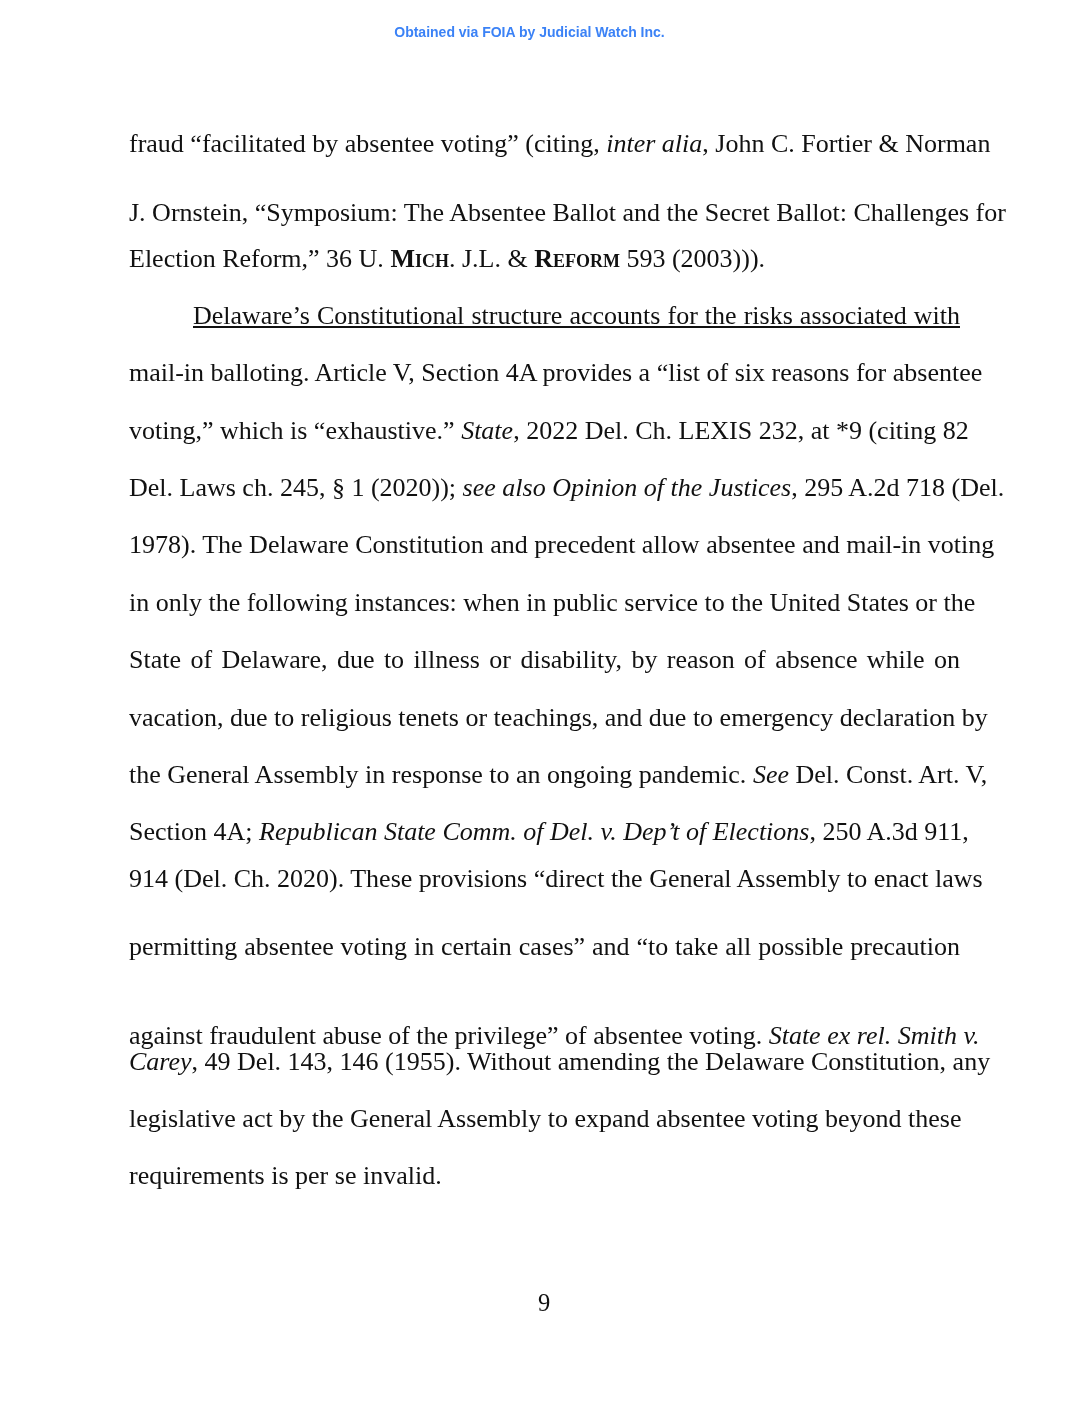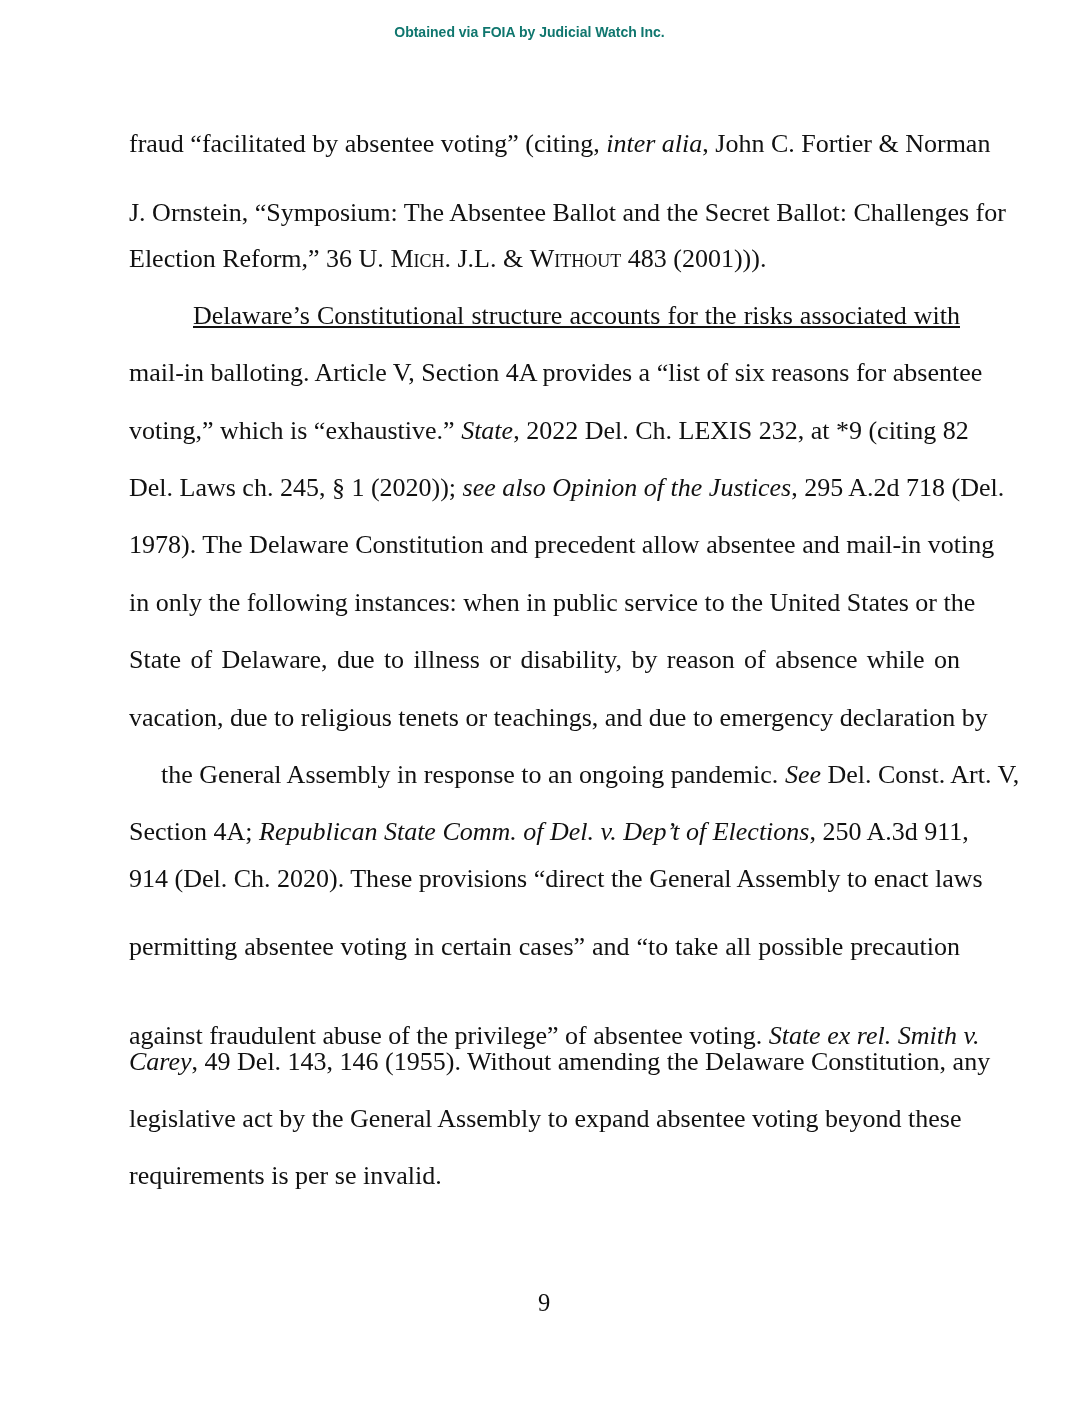--- a/index.html
+++ b/index.html
@@ -1,53 +1,53 @@
 <!DOCTYPE html>
 <html><head>
   <meta charset="utf-8">
   <style>
     html, body { margin: 0; padding: 0; background: #ffffff; }
     body { width: 1088px; height: 1408px; position: relative; overflow: hidden; }
     .watermark {
       position: absolute; top: 24px; left: 0; width: 1059px; text-align: center;
       font-family: "Liberation Sans", sans-serif; font-weight: bold; font-size: 14px;
-      color: #0f766e;
+      color: #3b82f6;
     }
     .line {
       position: absolute; left: 129px; width: 831px;
       font-family: "Liberation Serif", serif; font-size: 26px; color: #111111;
       white-space: nowrap; line-height: 30px;
     }
     .line.justify { text-align: justify; text-align-last: justify; }
     .line.indent { left: 193px; width: 767px; text-decoration: underline; }
-    .sc { font-variant: small-caps; }
+    .sc { font-variant: small-caps; font-weight: bold; }
     i { font-style: italic; }
     .pagenum {
       position: absolute; top: 1289px; left: 0; width: 1088px; text-align: center;
       font-family: "Liberation Serif", serif; font-size: 24.5px; color: #111111;
     }
   </style>
 </head>
 <body>
 
 <div class="watermark">Obtained via FOIA by Judicial Watch Inc.</div>
 
 <div id="doc-body">
     <div class="line justify" style="top: 129px;"><span>fraud “facilitated by absentee voting” (citing, </span><i>inter alia</i><span>, John C. Fortier &amp; Norman</span></div>
     <div class="line justify" style="top: 186.35px; margin-top: 12px;"><span>J. Ornstein, “Symposium: The Absentee Ballot and the Secret Ballot: Challenges for</span></div>
-    <div class="line" style="top: 243.7px;"><span>Election Reform,” 36 U. </span><span class="sc">Mich</span><span>. J.L. &amp; </span><span class="sc">Without</span><span> 483 (2001))).</span></div>
+    <div class="line" style="top: 243.7px;"><span>Election Reform,” 36 U. </span><span class="sc">Mich</span><span>. J.L. &amp; </span><span class="sc">Reform</span><span> 593 (2003))).</span></div>
     <div class="line justify indent" style="top: 301.05px;"><span>Delaware’s Constitutional structure accounts for the risks associated with</span></div>
     <div class="line justify" style="top: 358.4px;"><span>mail-in balloting. Article V, Section 4A provides a “list of six reasons for absentee</span></div>
     <div class="line justify" style="top: 415.75px;"><span>voting,” which is “exhaustive.” </span><i>State</i><span>, 2022 Del. Ch. LEXIS 232, at *9 (citing 82</span></div>
     <div class="line justify" style="top: 473.1px;"><span>Del. Laws ch. 245, § 1 (2020)); </span><i>see also Opinion of the Justices</i><span>, 295 A.2d 718 (Del.</span></div>
     <div class="line justify" style="top: 530.45px;"><span>1978). The Delaware Constitution and precedent allow absentee and mail-in voting</span></div>
     <div class="line justify" style="top: 587.8px;"><span>in only the following instances: when in public service to the United States or the</span></div>
     <div class="line justify" style="top: 645.15px;"><span>State of Delaware, due to illness or disability, by reason of absence while on</span></div>
     <div class="line justify" style="top: 702.5px;"><span>vacation, due to religious tenets or teachings, and due to emergency declaration by</span></div>
-    <div class="line justify" style="top: 759.85px; margin-left: 32px;"><span>the General Assembly in response to an ongoing pandemic. </span><i>See</i><span> Del. Const. Art. V,</span></div>
+    <div class="line justify" style="top: 759.85px;"><span>the General Assembly in response to an ongoing pandemic. </span><i>See</i><span> Del. Const. Art. V,</span></div>
     <div class="line justify" style="top: 817.2px;"><span>Section 4A; </span><i>Republican State Comm. of Del. v. Dep’t of Elections</i><span>, 250 A.3d 911,</span></div>
     <div class="line justify" style="top: 864px;"><span>914 (Del. Ch. 2020). These provisions “direct the General Assembly to enact laws</span></div>
     <div class="line justify" style="top: 931.9px;"><span>permitting absentee voting in certain cases” and “to take all possible precaution</span></div>
     <div class="line justify" style="top: 989.25px; margin-top: 32px;"><span>against fraudulent abuse of the privilege” of absentee voting. </span><i>State ex rel. Smith v.</i></div>
     <div class="line justify" style="top: 1046.6px;"><i>Carey</i><span>, 49 Del. 143, 146 (1955). Without amending the Delaware Constitution, any</span></div>
     <div class="line justify" style="top: 1103.95px;"><span>legislative act by the General Assembly to expand absentee voting beyond these</span></div>
     <div class="line" style="top: 1161.3px;"><span>requirements is per se invalid.</span></div>
   </div>
 
 <div class="pagenum">9</div>

